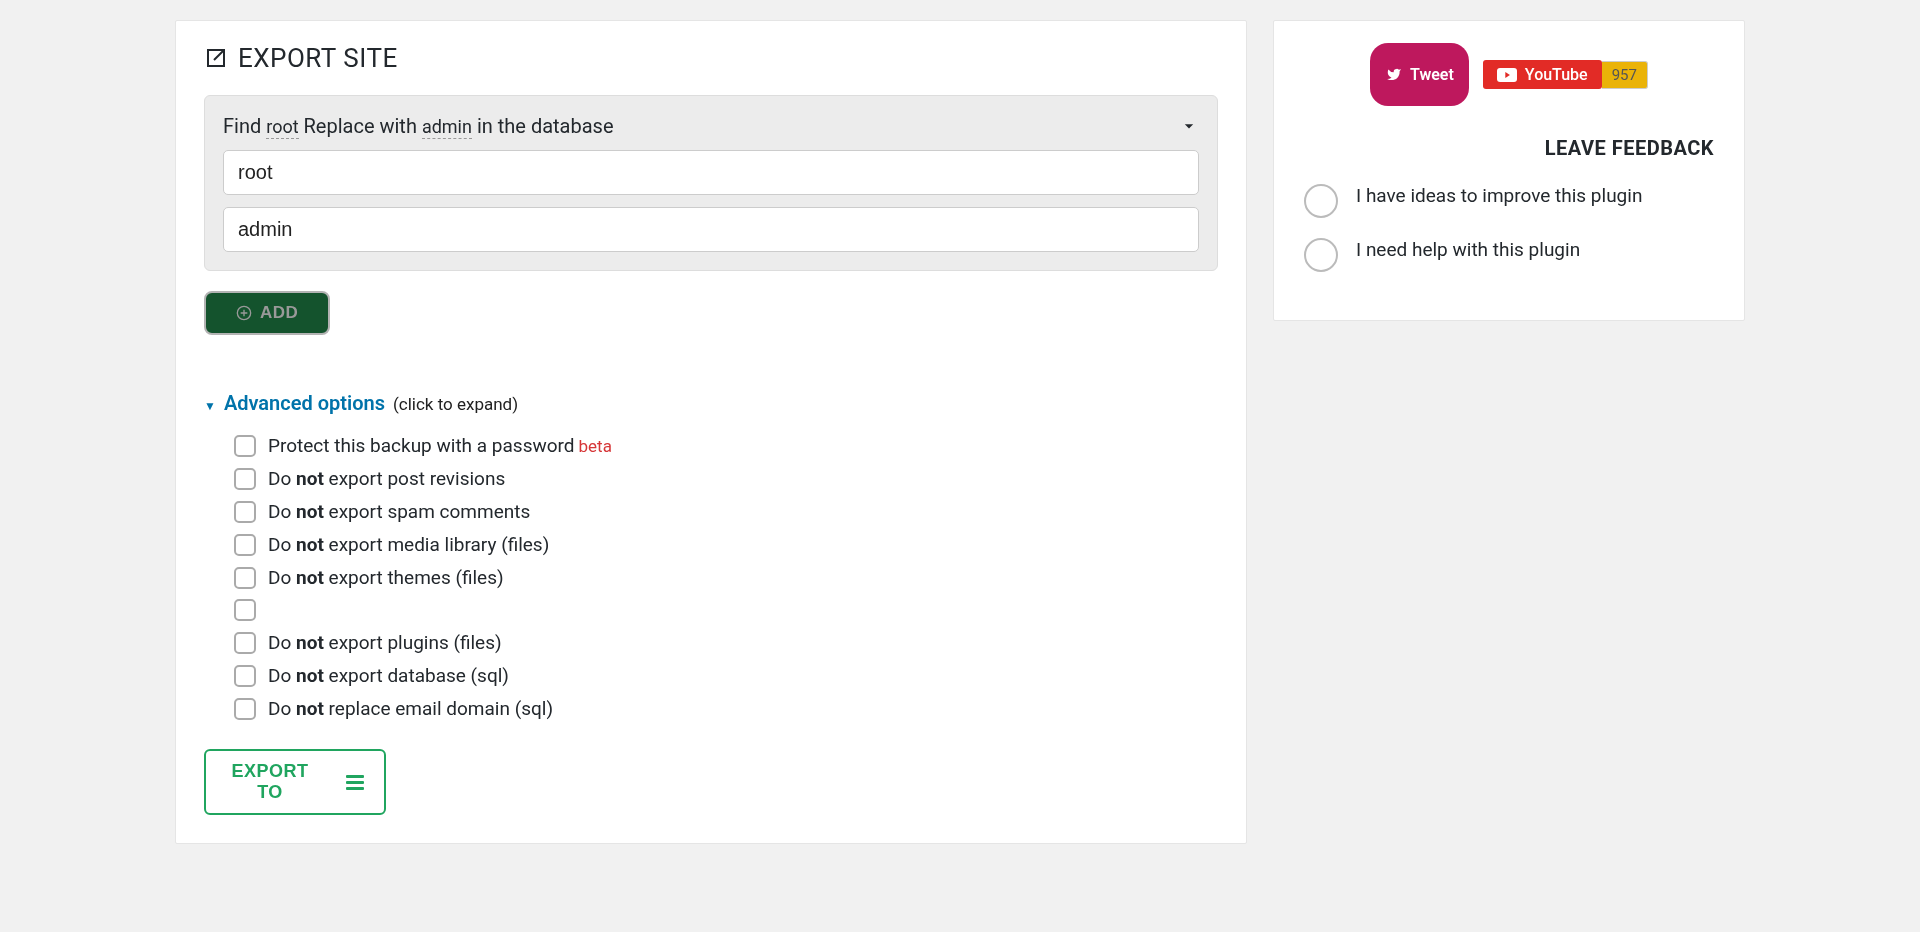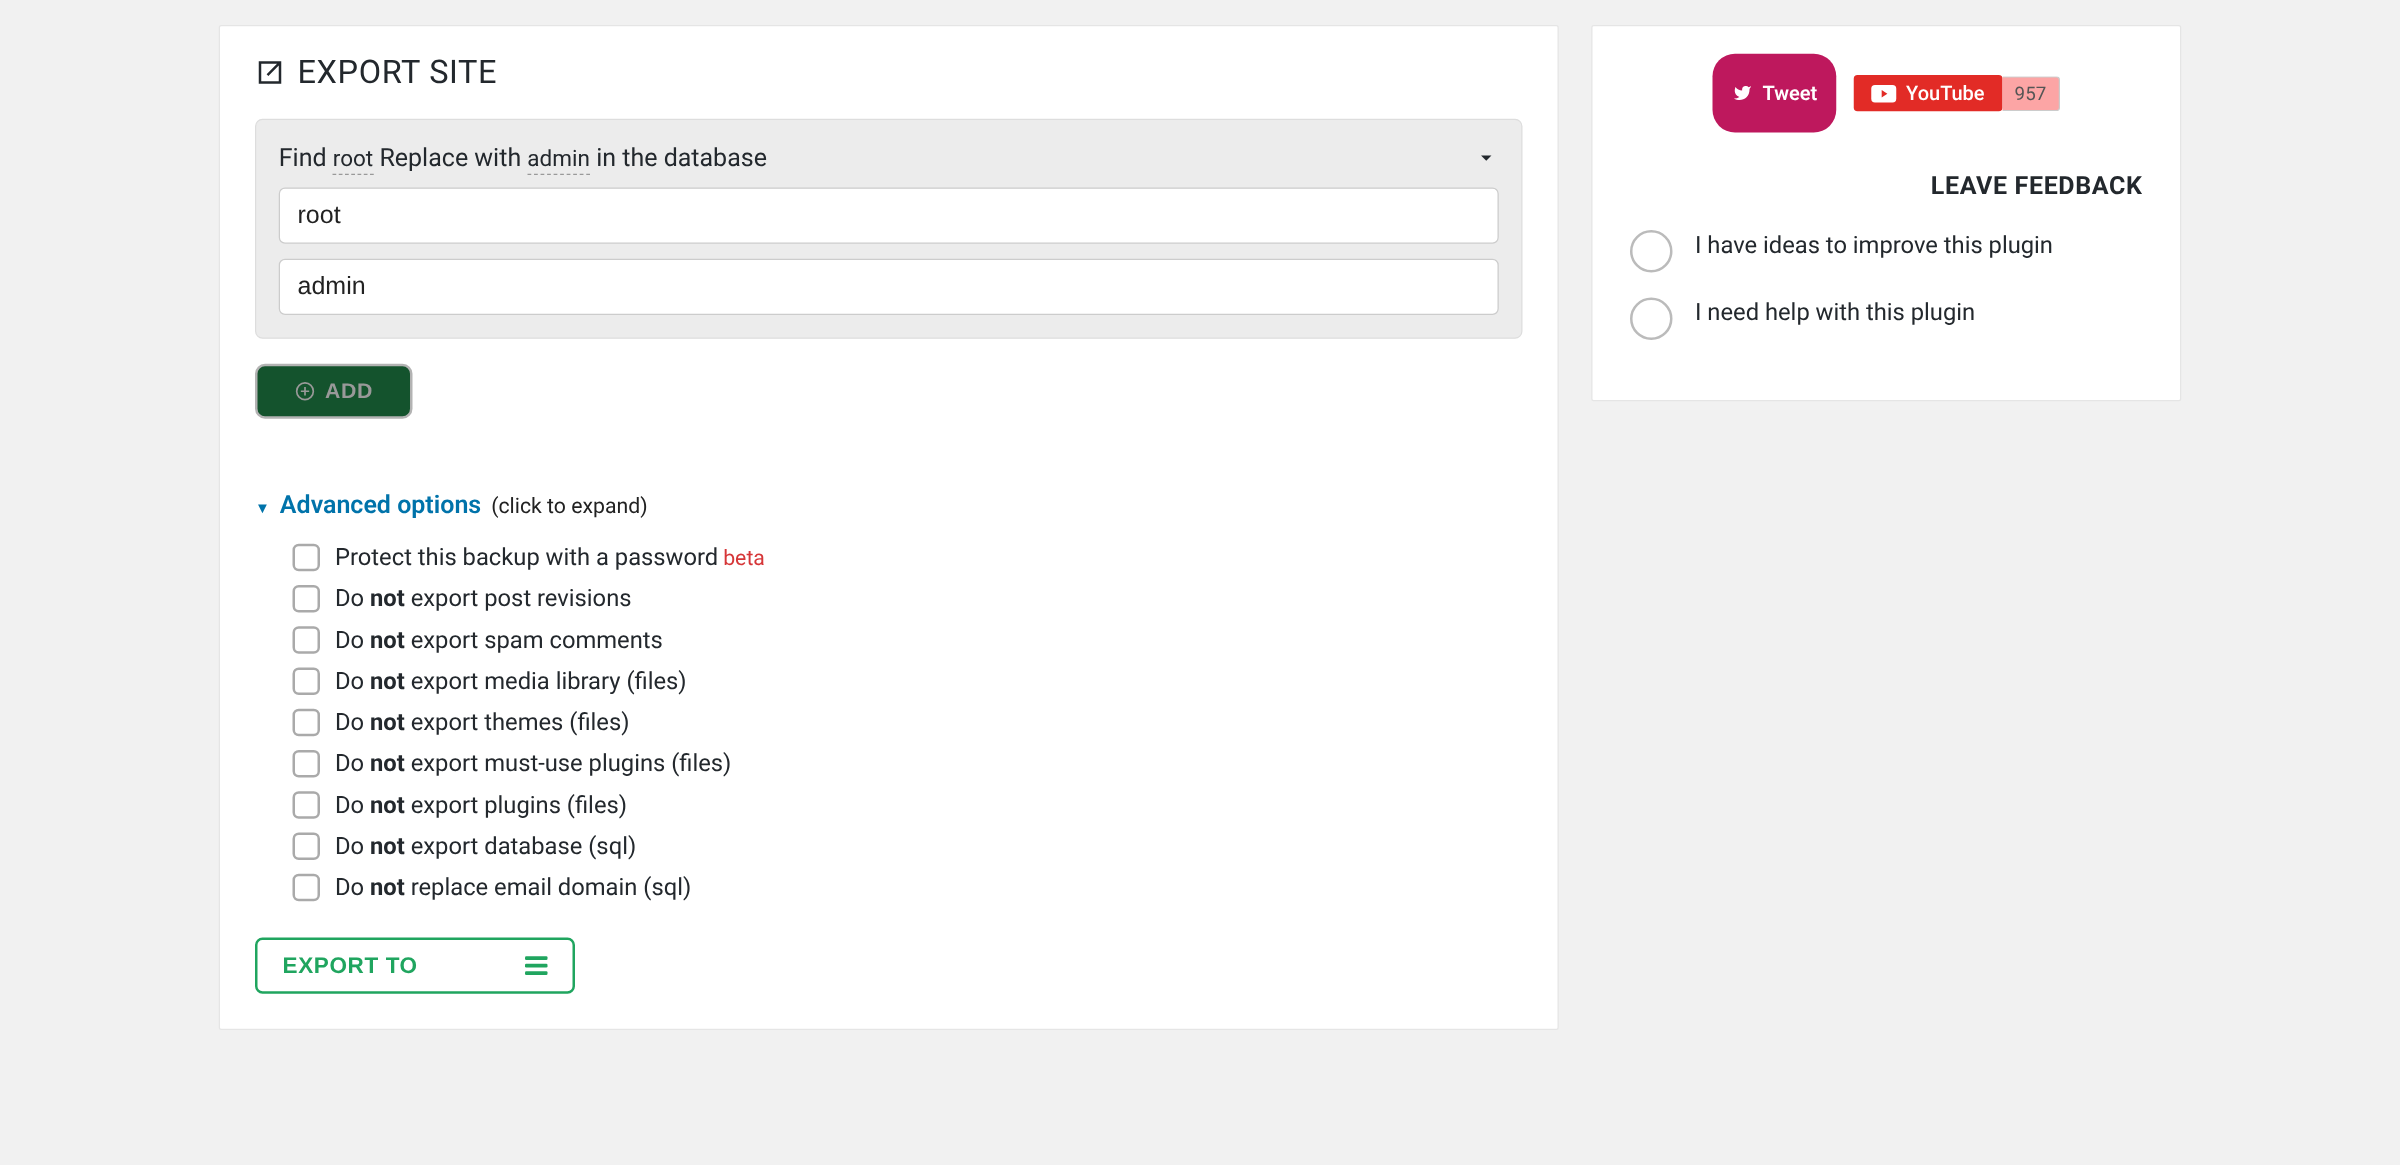--- a/index.html
+++ b/index.html
@@ -118,21 +118,21 @@
   border-radius: 5px;
   flex-shrink: 0;
   cursor: pointer;
 }
 .beta { color: #d63638; font-size: 17px; margin-left: 4px; }
 strong { font-weight: 700; }
 .export-button {
   display: inline-flex;
   align-items: center;
   justify-content: space-between;
-  width: 256px;
+  width: 182px;
   border: 2px solid #20a55f;
   background: #fff;
   color: #20a55f;
   font-size: 18px;
   font-weight: 700;
   letter-spacing: 0.5px;
   padding: 10px 20px;
   border-radius: 6px;
   cursor: pointer;
   gap: 32px;
@@ -179,21 +179,21 @@
   background: #e22b26;
   color: #fff;
   font-size: 16px;
   font-weight: 500;
   padding: 5px 14px;
   border-radius: 3px;
   cursor: pointer;
 }
 .yt-count {
   border: 1px solid #ccc;
-  background: #fca5a5;
+  background: #eab308;
   padding: 4px 10px;
   font-size: 15px;
   color: #555;
   border-left: none;
   border-radius: 0 3px 3px 0;
 }
 .yt-icon-box {
   width: 20px;
   height: 14px;
   background: #fff;
@@ -289,21 +289,20 @@
         <li>
           <span class="chk"></span>
           <span>Do <strong>not</strong> export media library (files)</span>
         </li>
         <li>
           <span class="chk"></span>
           <span>Do <strong>not</strong> export themes (files)</span>
         </li>
         <li>
           <span class="chk"></span>
-          <span>Do <strong>not</strong> export must-use plugins (files)</span>
         </li>
         <li>
           <span class="chk"></span>
           <span>Do <strong>not</strong> export plugins (files)</span>
         </li>
         <li>
           <span class="chk"></span>
           <span>Do <strong>not</strong> export database (sql)</span>
         </li>
         <li>

